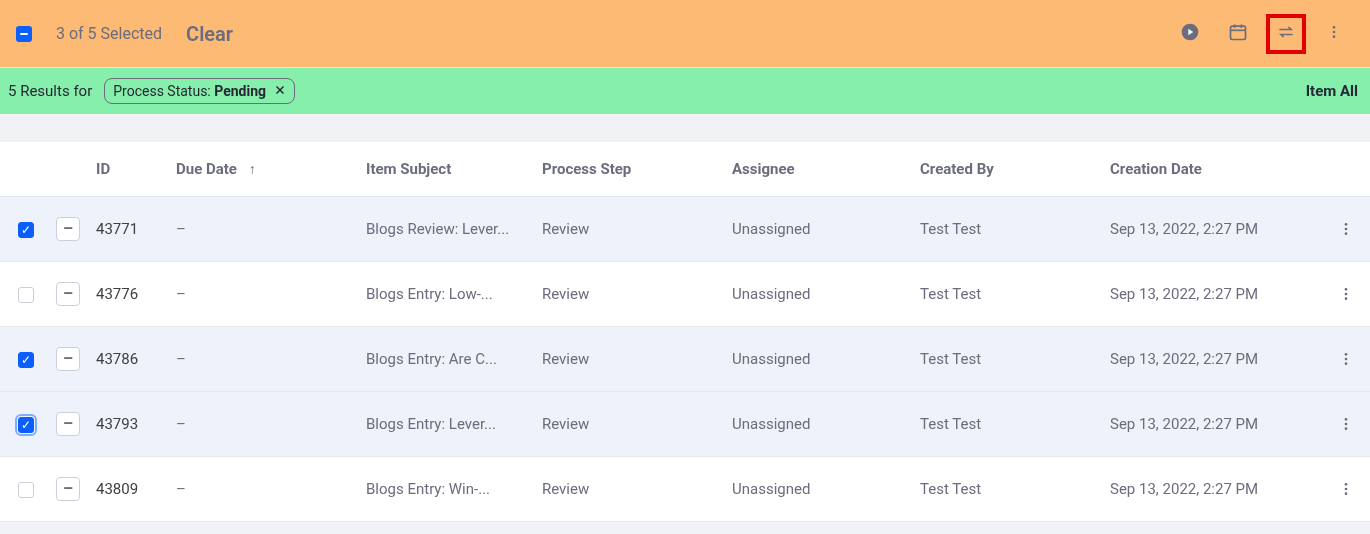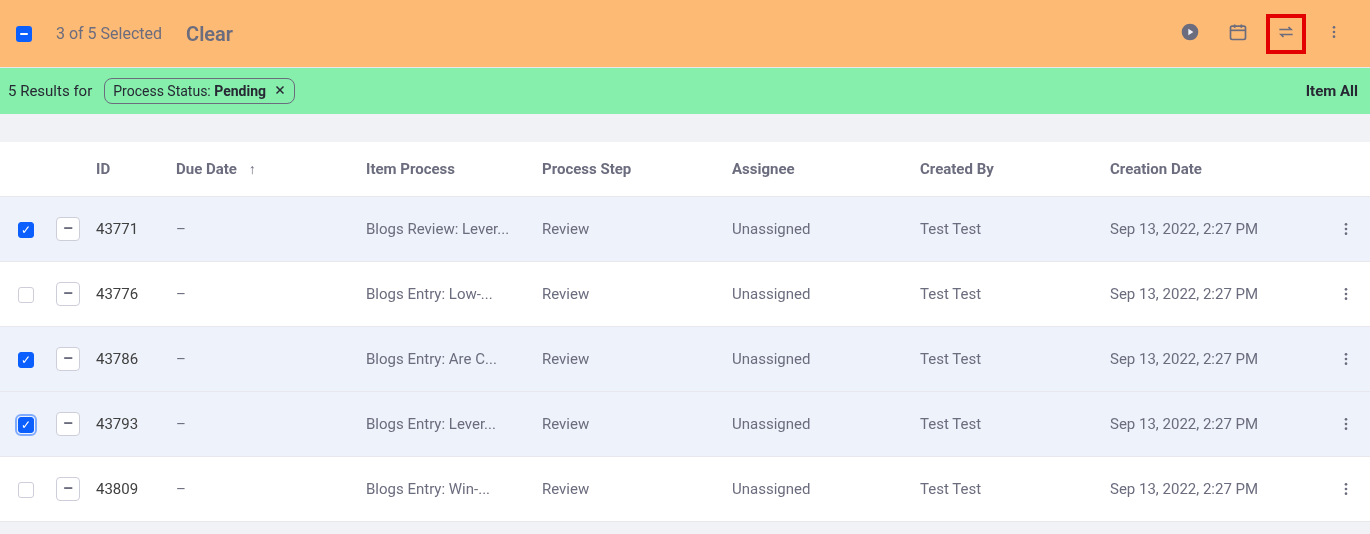--- a/index.html
+++ b/index.html
@@ -300,21 +300,21 @@
     </colgroup>
     <thead>
       <tr>
         <th class="col-check"></th>
         <th class="col-expand"></th>
         <th class="col-id">ID</th>
         <th class="col-due">
           <span>Due Date</span>
           <span class="sort-arrow">↑</span>
         </th>
-        <th class="col-subject">Item Process</th>
+        <th class="col-subject">Item Subject</th>
         <th class="col-step">Process Step</th>
         <th class="col-assignee">Assignee</th>
         <th class="col-created">Created By</th>
         <th class="col-date">Creation Date</th>
         <th class="col-actions"></th>
       </tr>
     </thead>
     <tbody id="table-body">
     <tr class="selected">
           <td class="col-check"><span class="row-checkbox checked">

